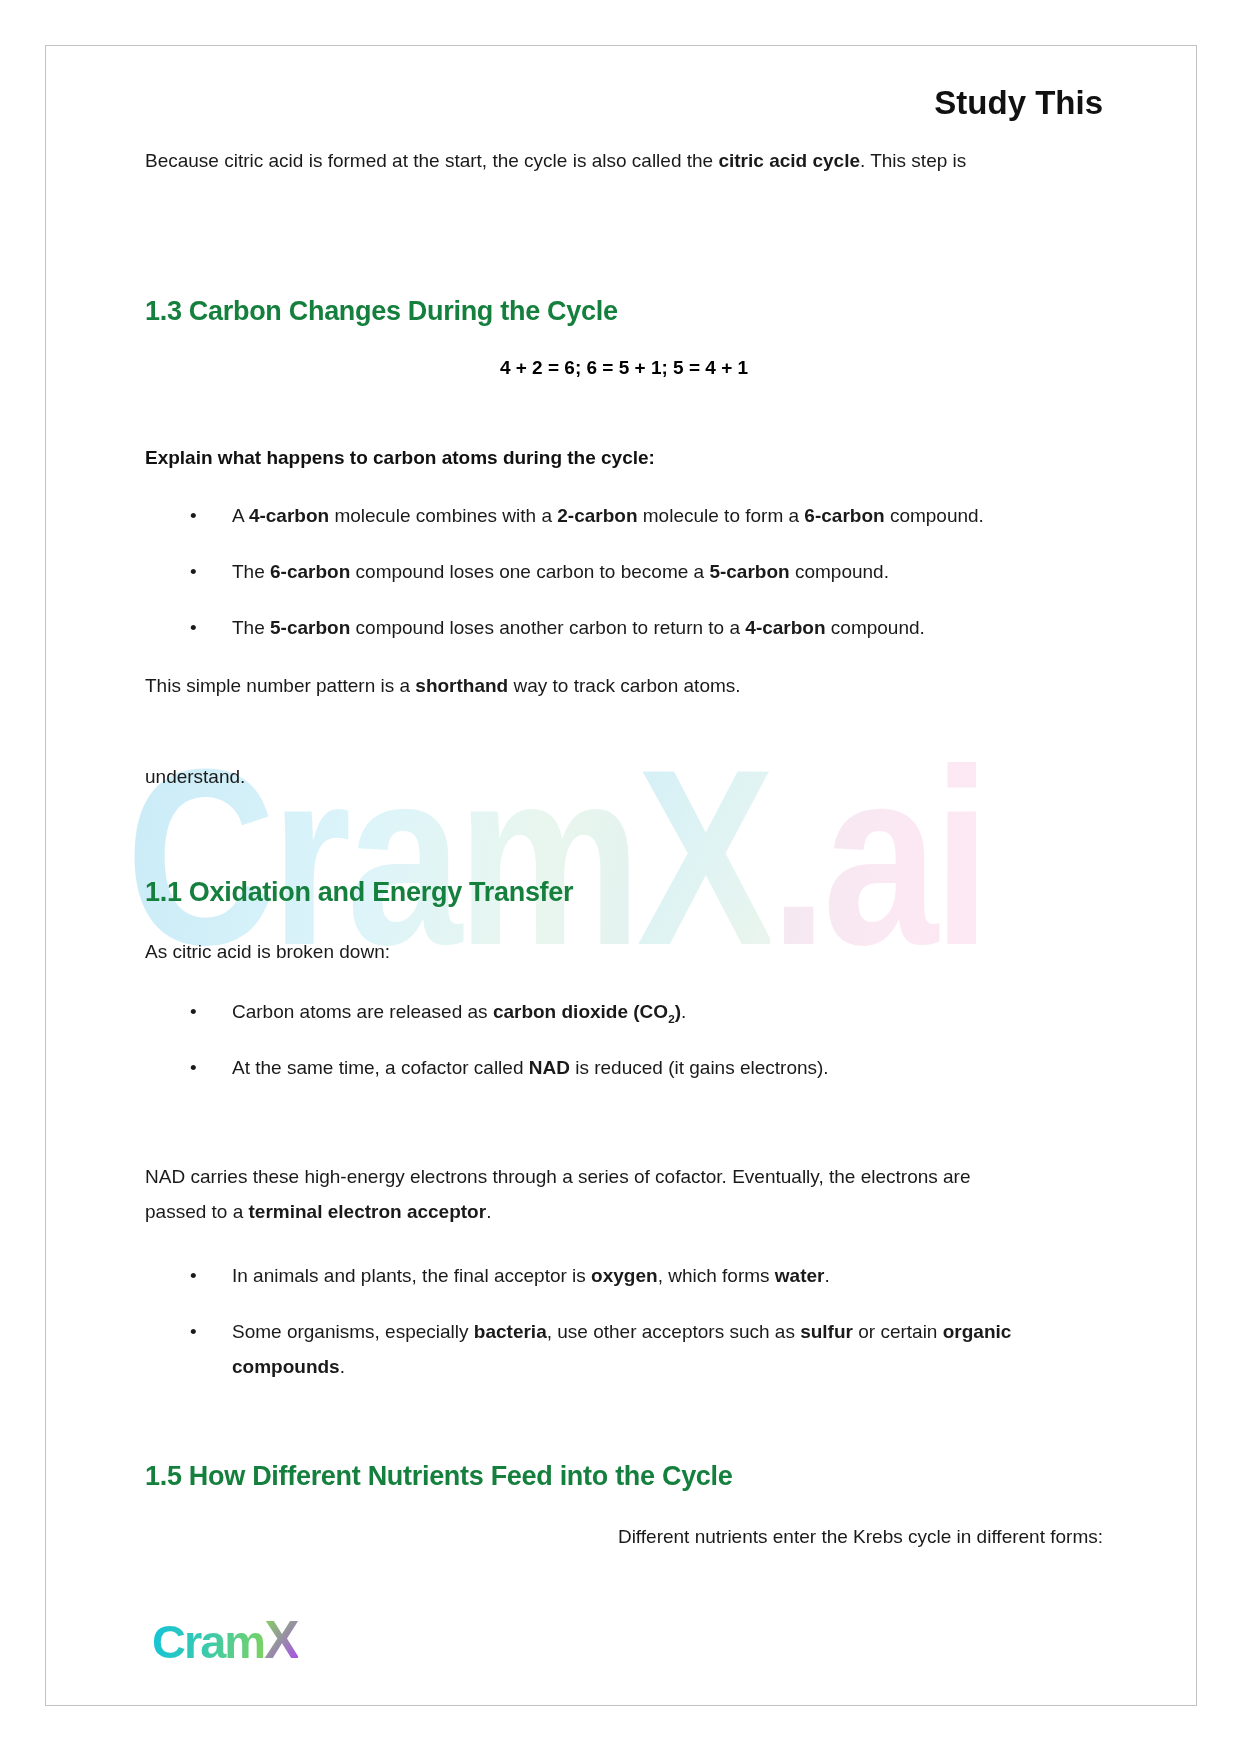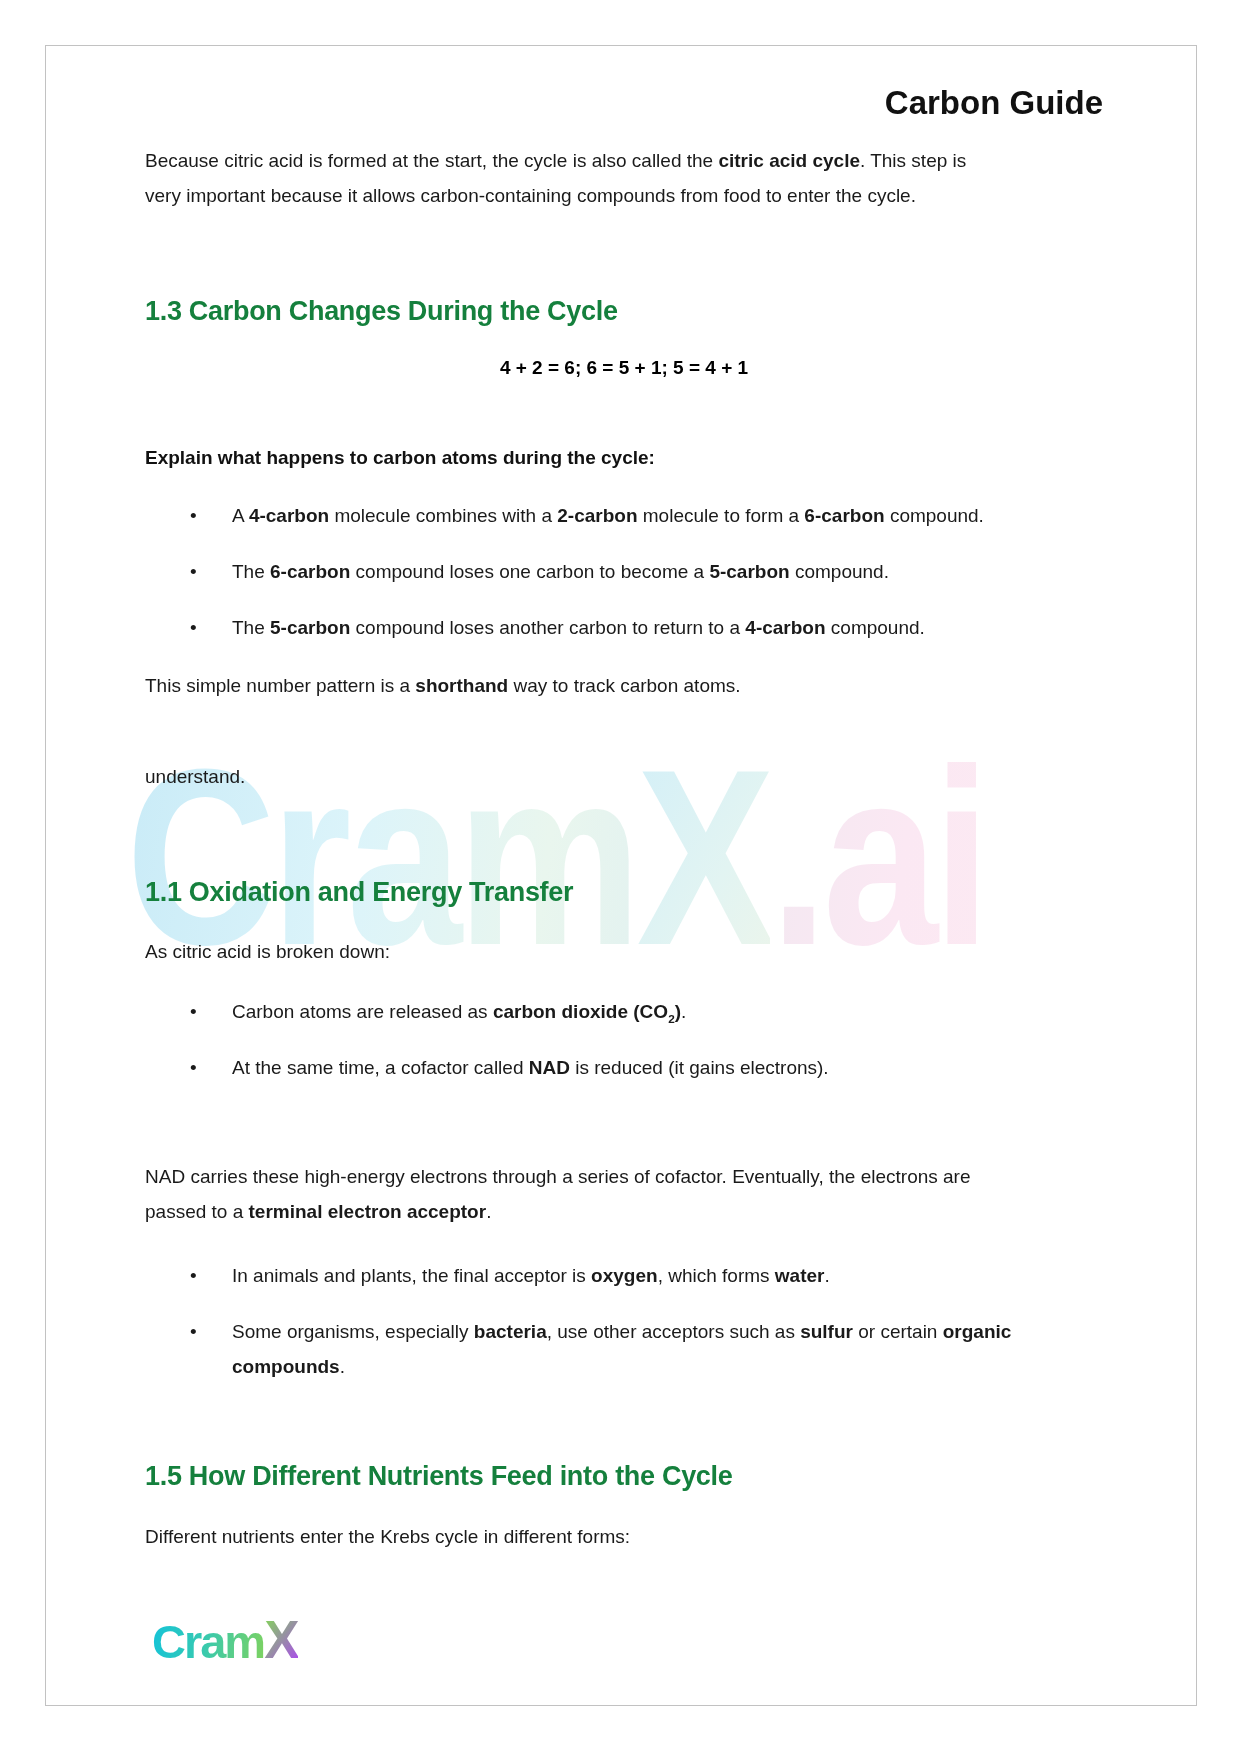--- a/index.html
+++ b/index.html
@@ -48,23 +48,23 @@
 </style>
 </head>
 <body>
 
 <div class="frame"></div>
 
 <div class="watermark">
   <span class="wm-seg wm-cram">Cram</span><span class="wm-seg wm-x">X</span><span class="wm-seg wm-ai">.ai</span>
 </div>
 
-<div class="block title" style="top:83px;">Carbon Guide</div>
+<div class="block title" style="top:83px;">Study This</div>
 
-<div class="block" style="top:143px;"><span>Because citric acid is formed at the start, the cycle is also called the </span><span class="bold">citric acid cycle</span><span>. This step is</span><br><span>very important because it allows carbon-containing compounds from food to enter the cycle.</span></div>
+<div class="block" style="top:143px;"><span>Because citric acid is formed at the start, the cycle is also called the </span><span class="bold">citric acid cycle</span><span>. This step is</span><br></div>
 
 <div class="block heading" style="top:294px;">1.3 Carbon Changes During the Cycle</div>
 
 <div class="block formula" style="top:350px;">4 + 2 = 6; 6 = 5 + 1; 5 = 4 + 1</div>
 
 <div class="block p-bold" style="top:440px;">Explain what happens to carbon atoms during the cycle:</div>
 
 <div class="block bullet" style="top:498px;">
   <span class="dot">•</span>
   <span class="btext"><span>A </span><span class="bold">4-carbon</span><span> molecule combines with a </span><span class="bold">2-carbon</span><span> molecule to form a </span><span class="bold">6-carbon</span><span> compound.</span></span>
@@ -101,17 +101,17 @@
   <span class="dot">•</span>
   <span class="btext"><span>In animals and plants, the final acceptor is </span><span class="bold">oxygen</span><span>, which forms </span><span class="bold">water</span><span>.</span></span>
 </div>
 <div class="block bullet" style="top:1314px;">
   <span class="dot">•</span>
   <span class="btext"><span>Some organisms, especially </span><span class="bold">bacteria</span><span>, use other acceptors such as </span><span class="bold">sulfur</span><span> or certain </span><span class="bold">organic</span><br><span class="bold">compounds</span><span>.</span></span>
 </div>
 
 <div class="block heading" style="top:1459px;">1.5 How Different Nutrients Feed into the Cycle</div>
 
-<div class="block" style="top:1519px;">Different nutrients enter the Krebs cycle in different forms:</div>
+<div class="block" style="top:1519px;text-align:right;">Different nutrients enter the Krebs cycle in different forms:</div>
 
 <div class="logo">
   <span class="logo-seg logo-cram">Cram</span><span class="logo-seg logo-x">X</span>
 </div>
 
 </body></html>

